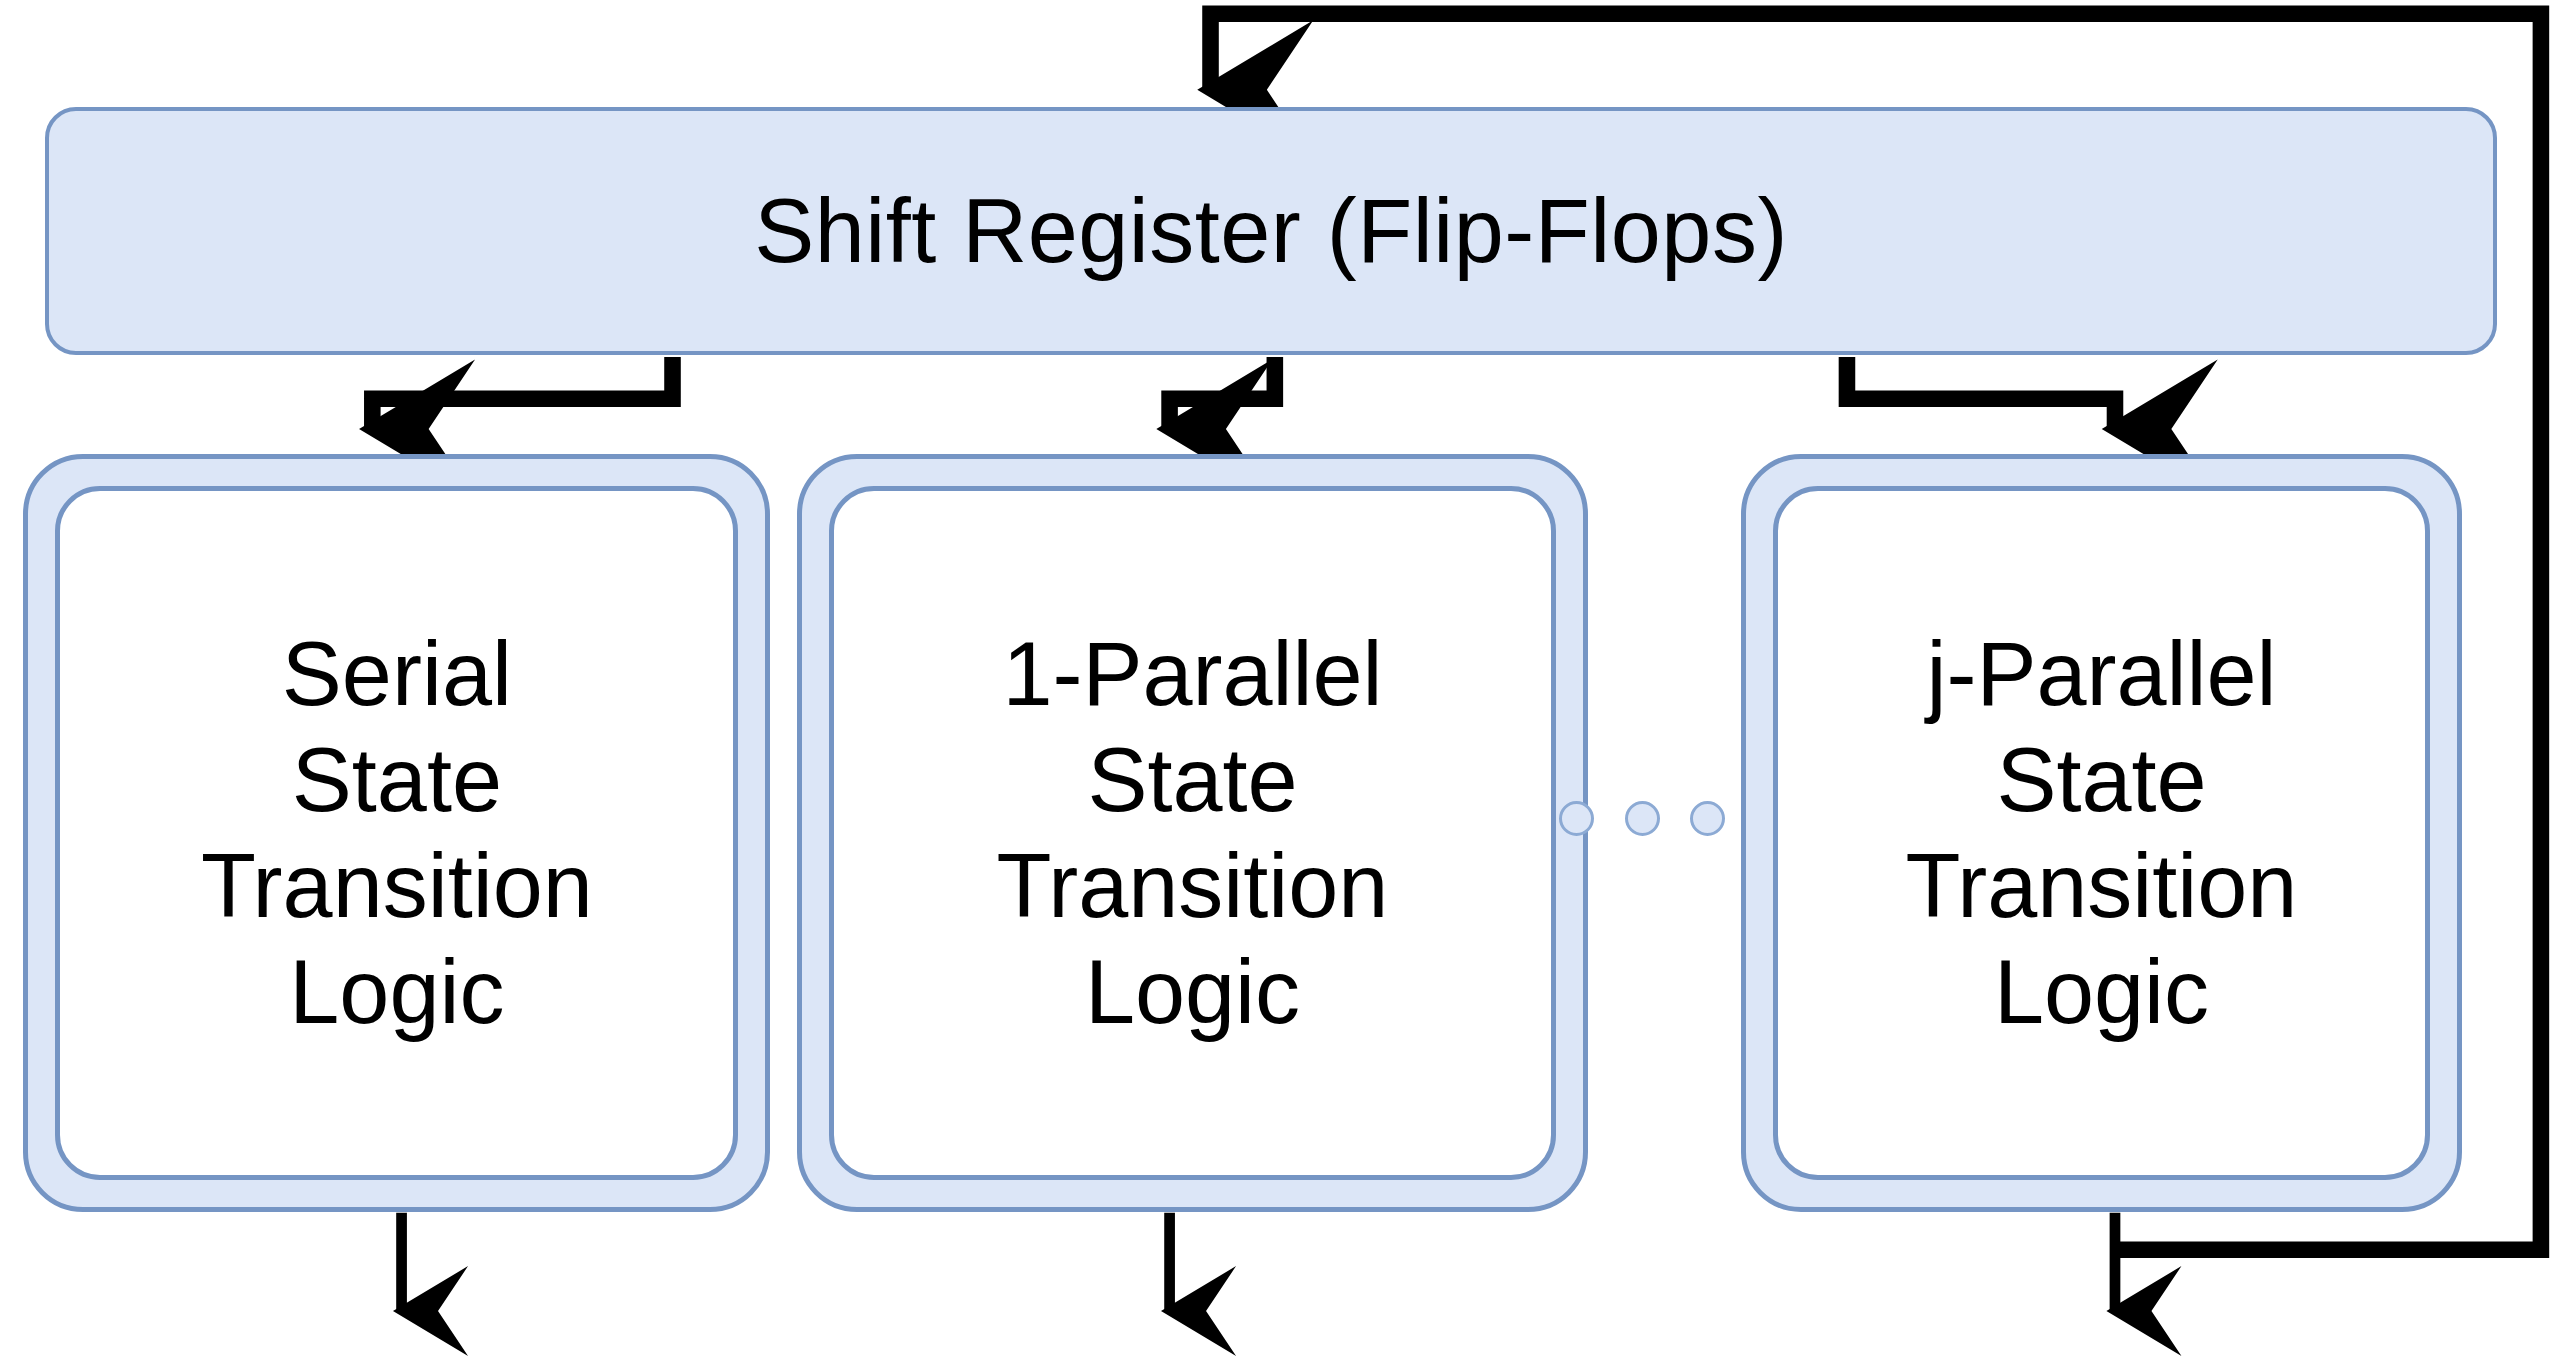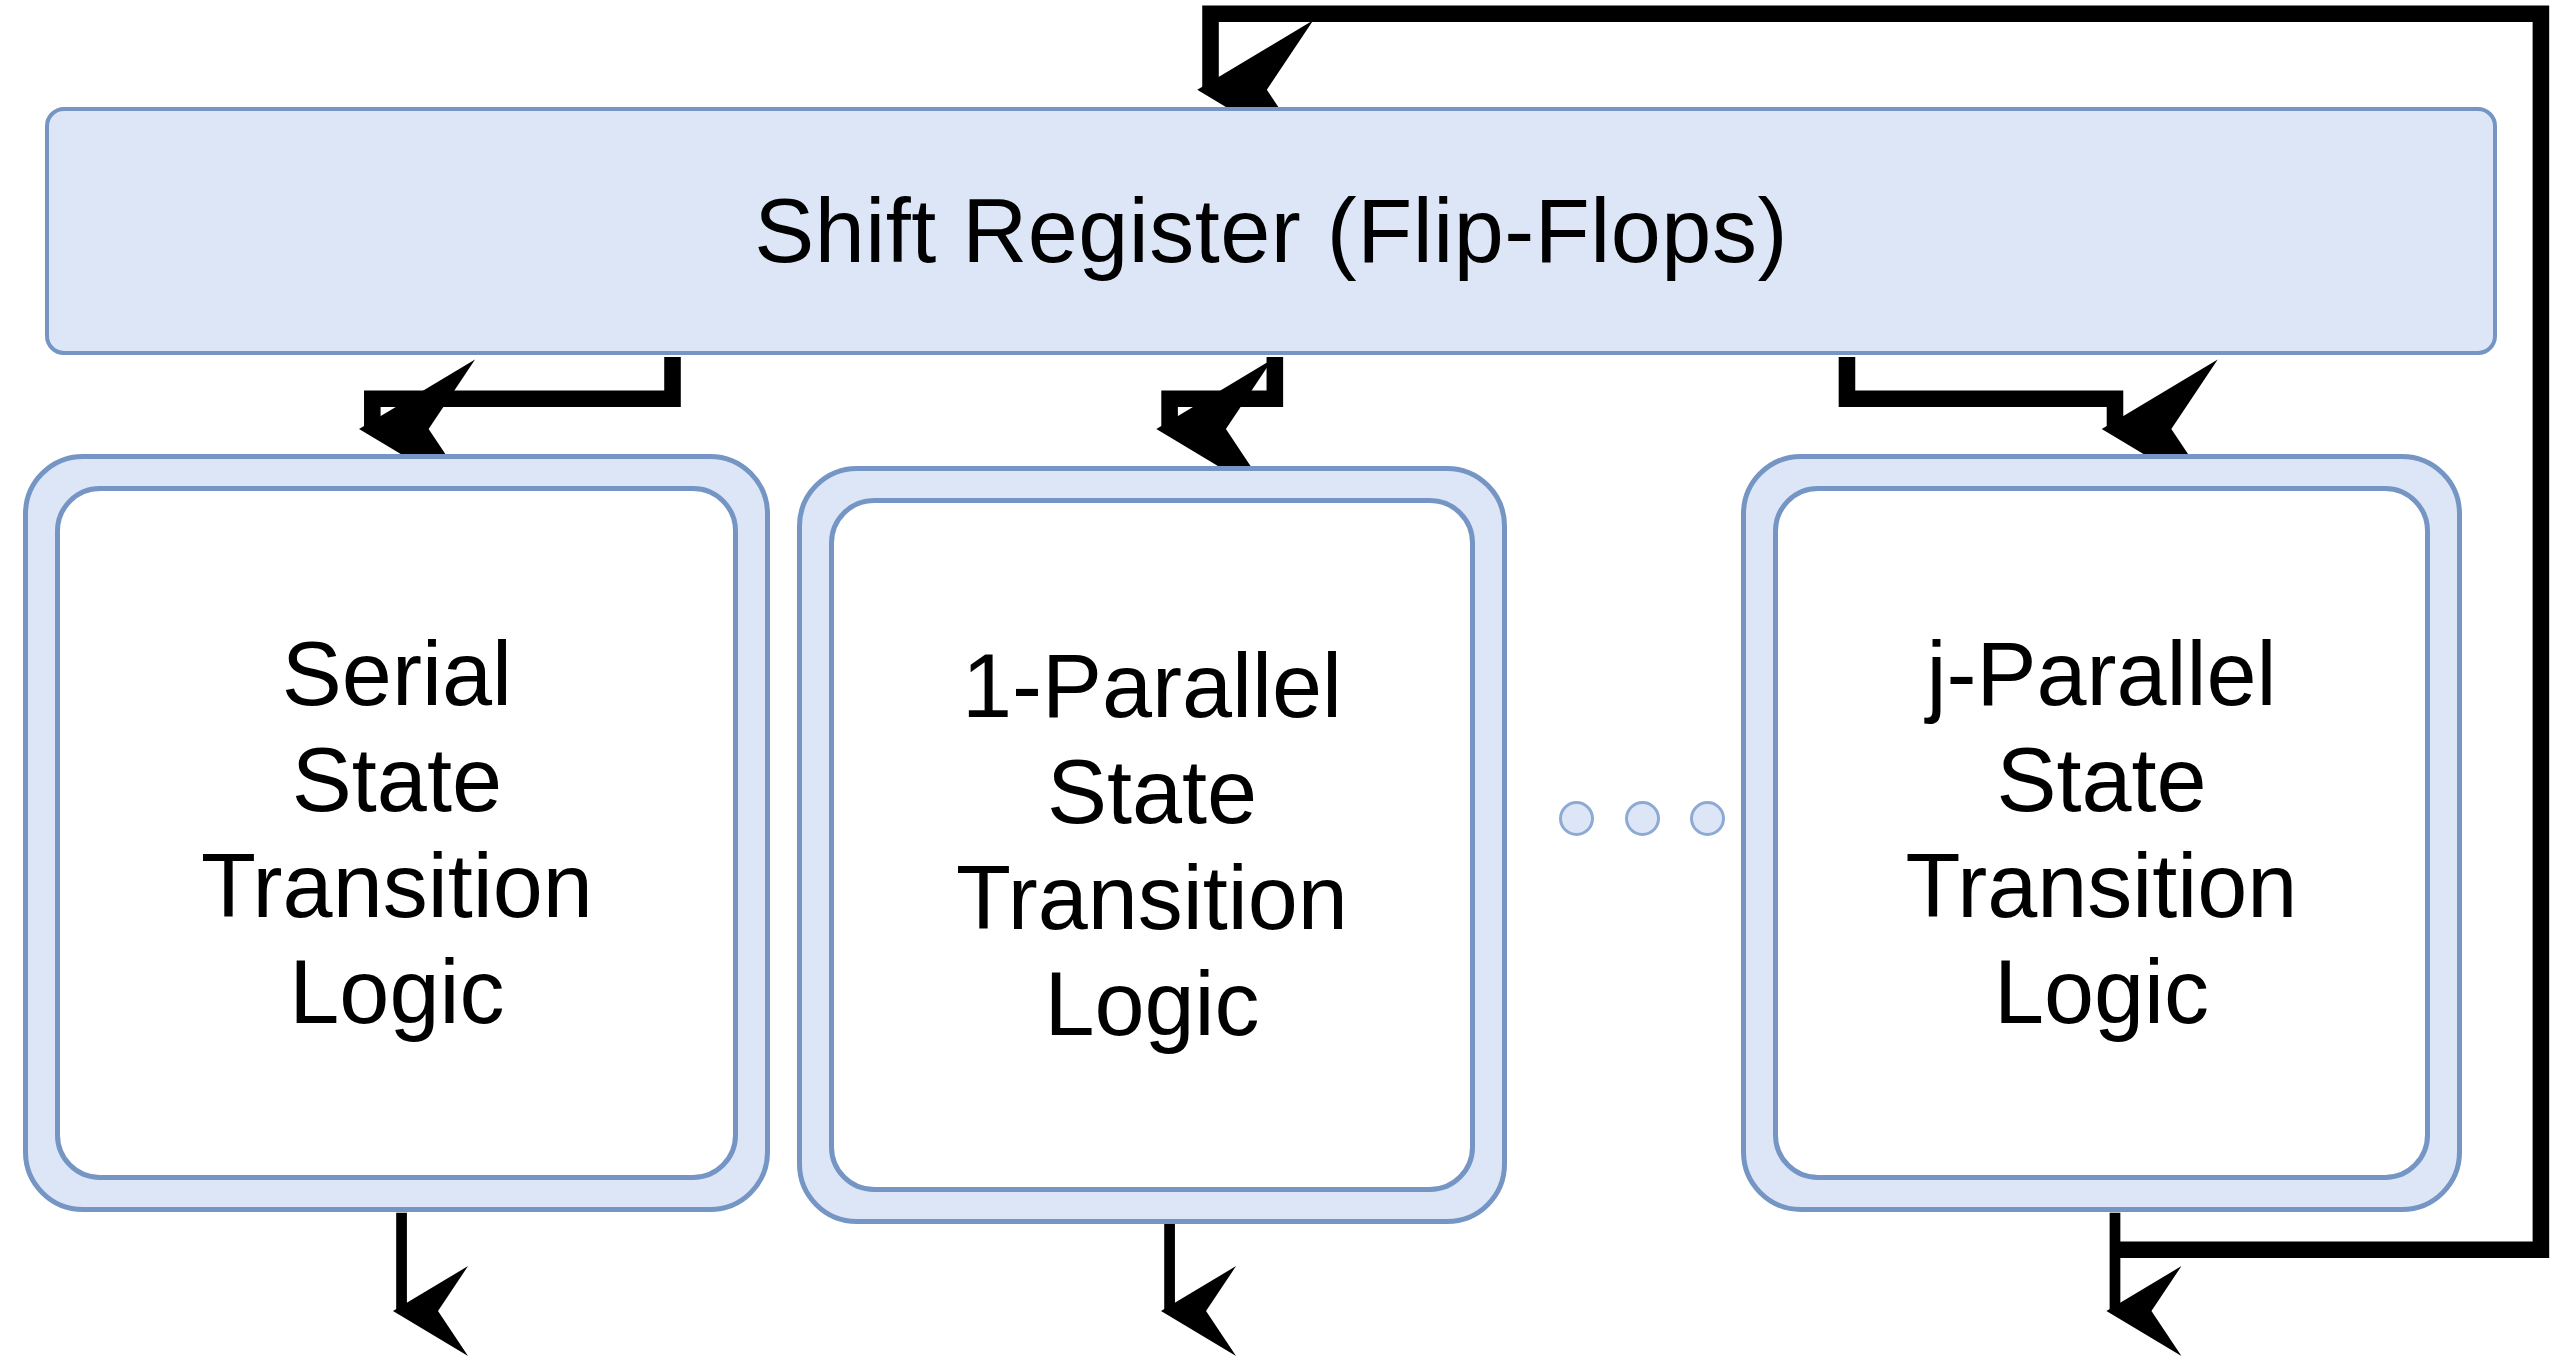--- a/index.html
+++ b/index.html
@@ -27,21 +27,21 @@
   
   .shift-register {
     position: absolute;
     left: 45px;
     top: 107px;
     width: 2452px;
     height: 248px;
     box-sizing: border-box;
     background: #dce6f7;
     border: 4.9px solid #7595c4;
-    border-radius: 19px;
+    border-radius: 31px;
     display: flex;
     align-items: center;
     justify-content: center;
   }
   .shift-register-label {
     font-size: 90px;
     color: #000000;
     line-height: 1;
     letter-spacing: 0.5px;
     white-space: nowrap;
@@ -71,21 +71,21 @@
     justify-content: center;
   }
   .logic-line {
     font-size: 90px;
     color: #000000;
     line-height: 1.18;
     white-space: nowrap;
   }
 
   #block-serial   { left: 23.4px;   width: 747px; }
-  #block-p1       { left: 797px;  width: 710px; margin-top: 12px; }
+  #block-p1       { left: 797px;  width: 791px; }
   #block-pj       { left: 1741px; width: 721px; }
 
   
   .ellipsis {
     position: absolute;
     left: 1559px;
     top: 797px;
     width: 166px;
     height: 43px;
     display: flex;

